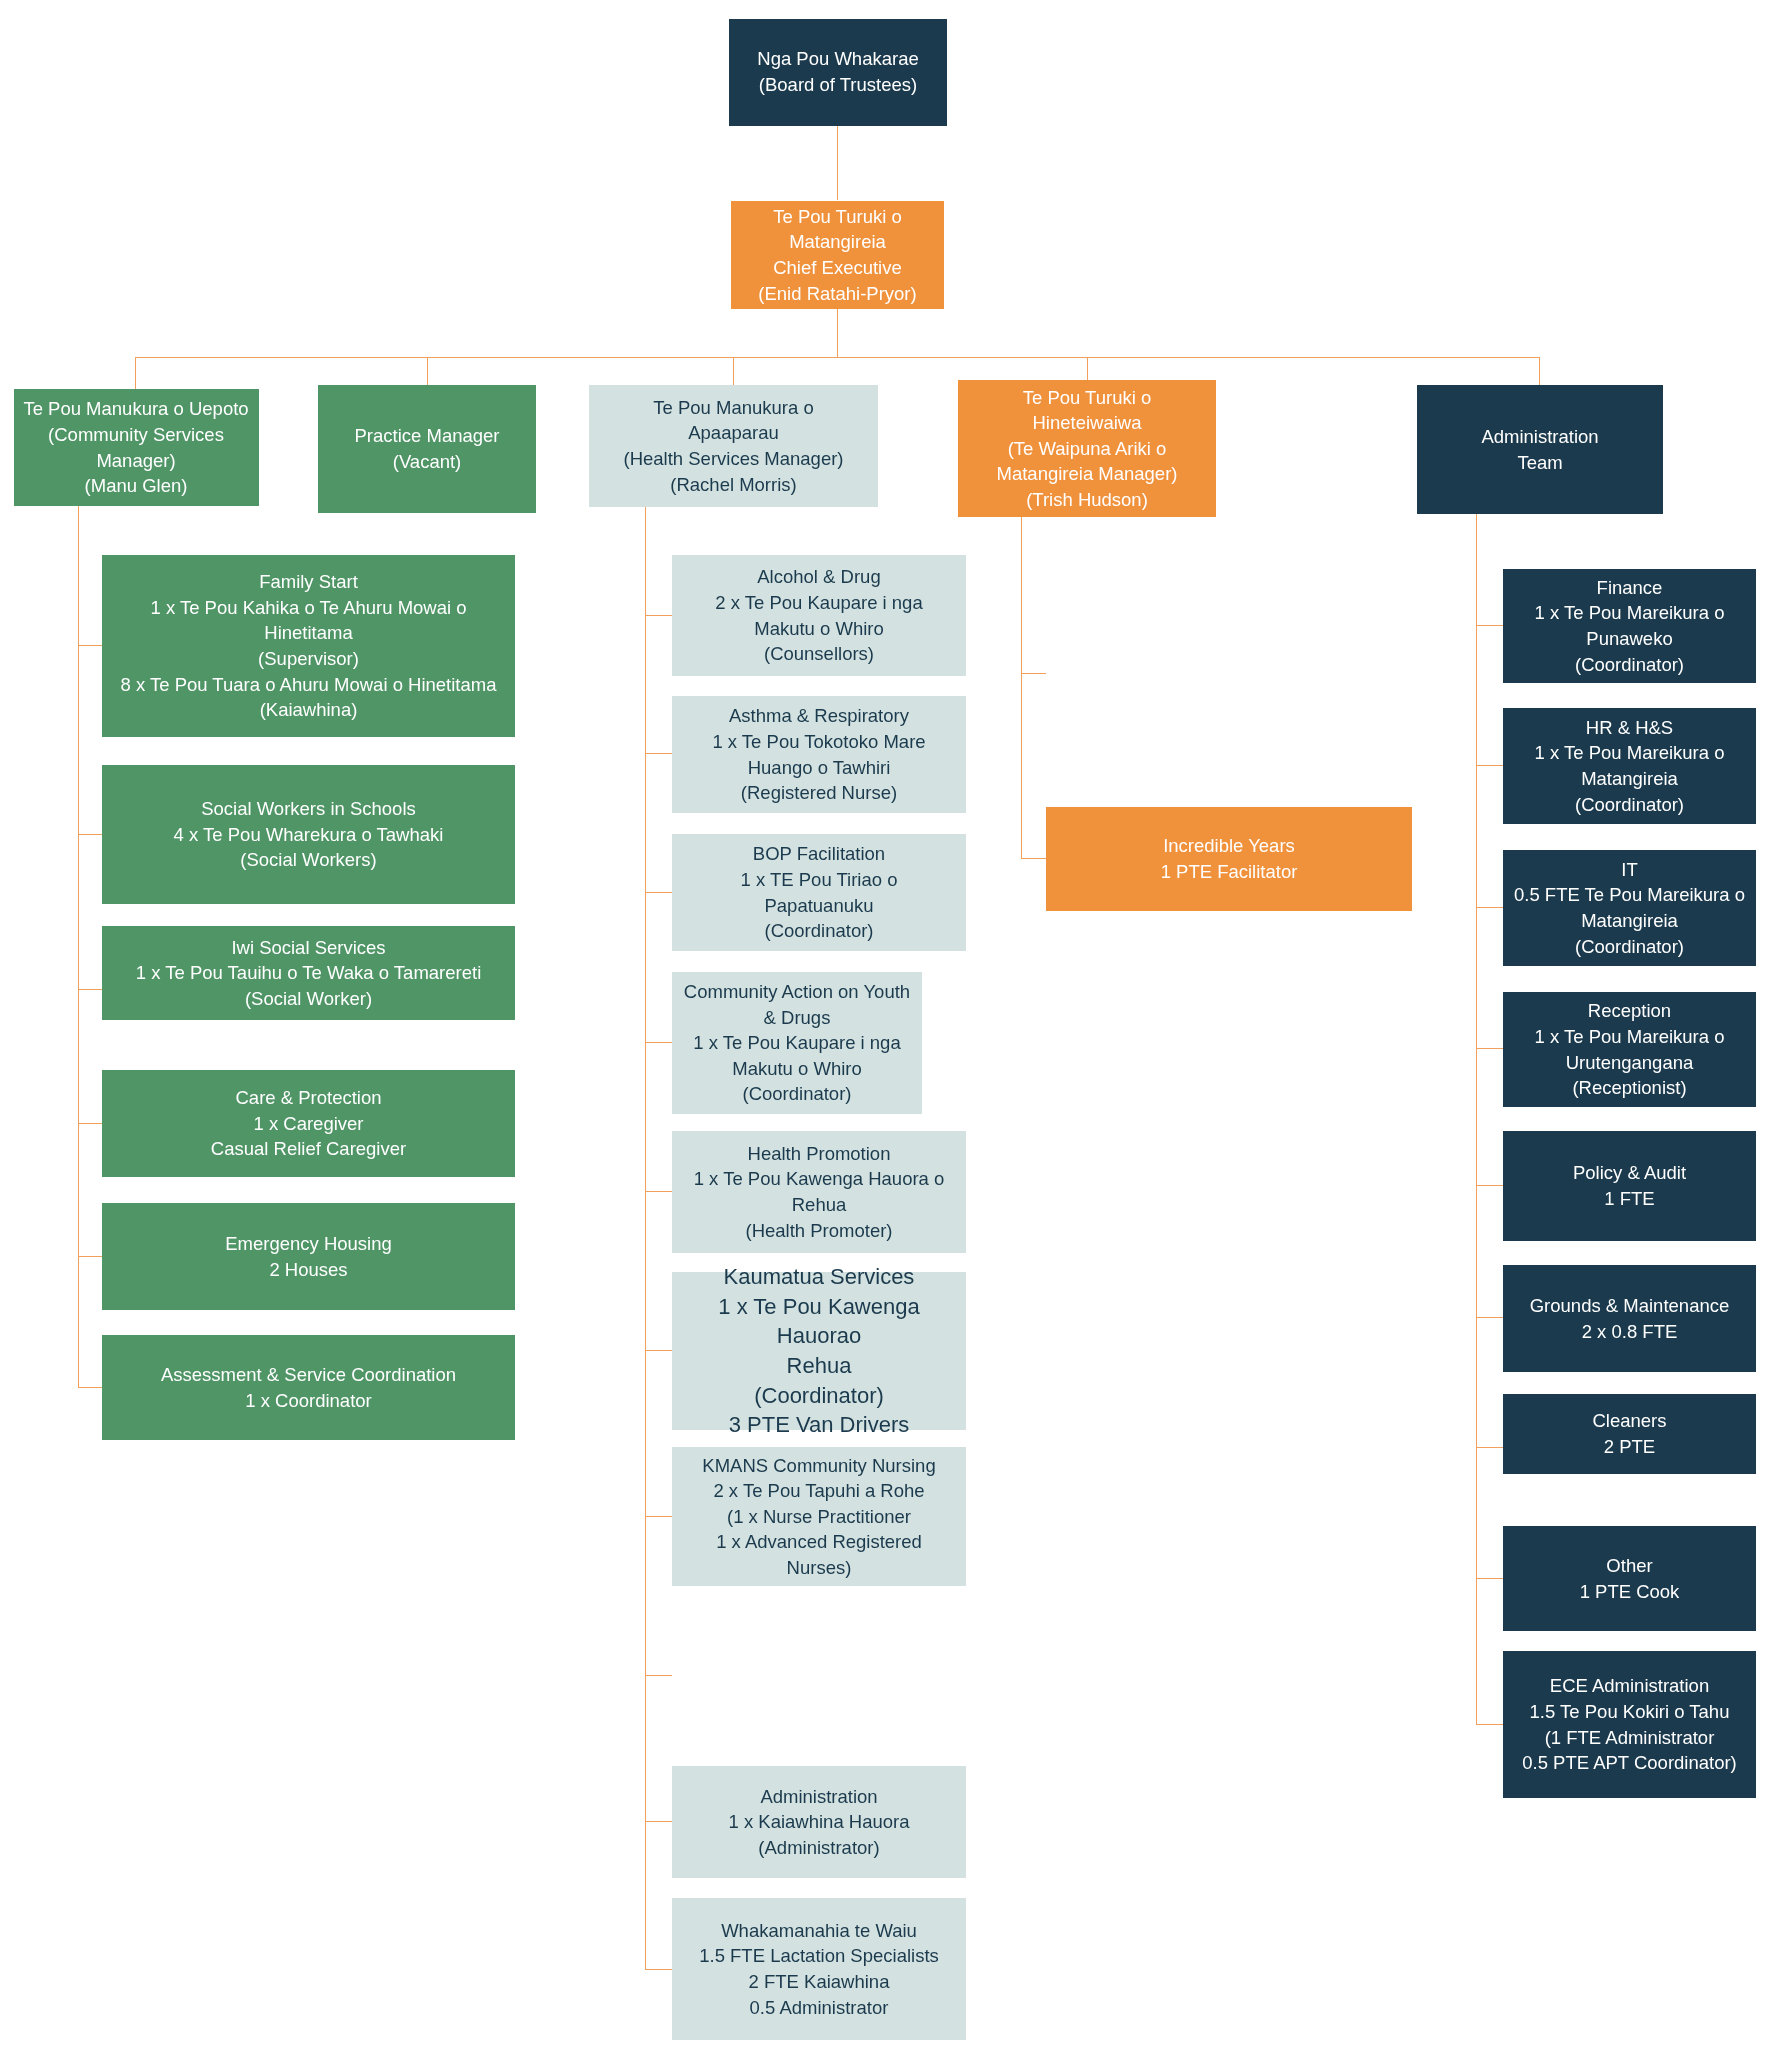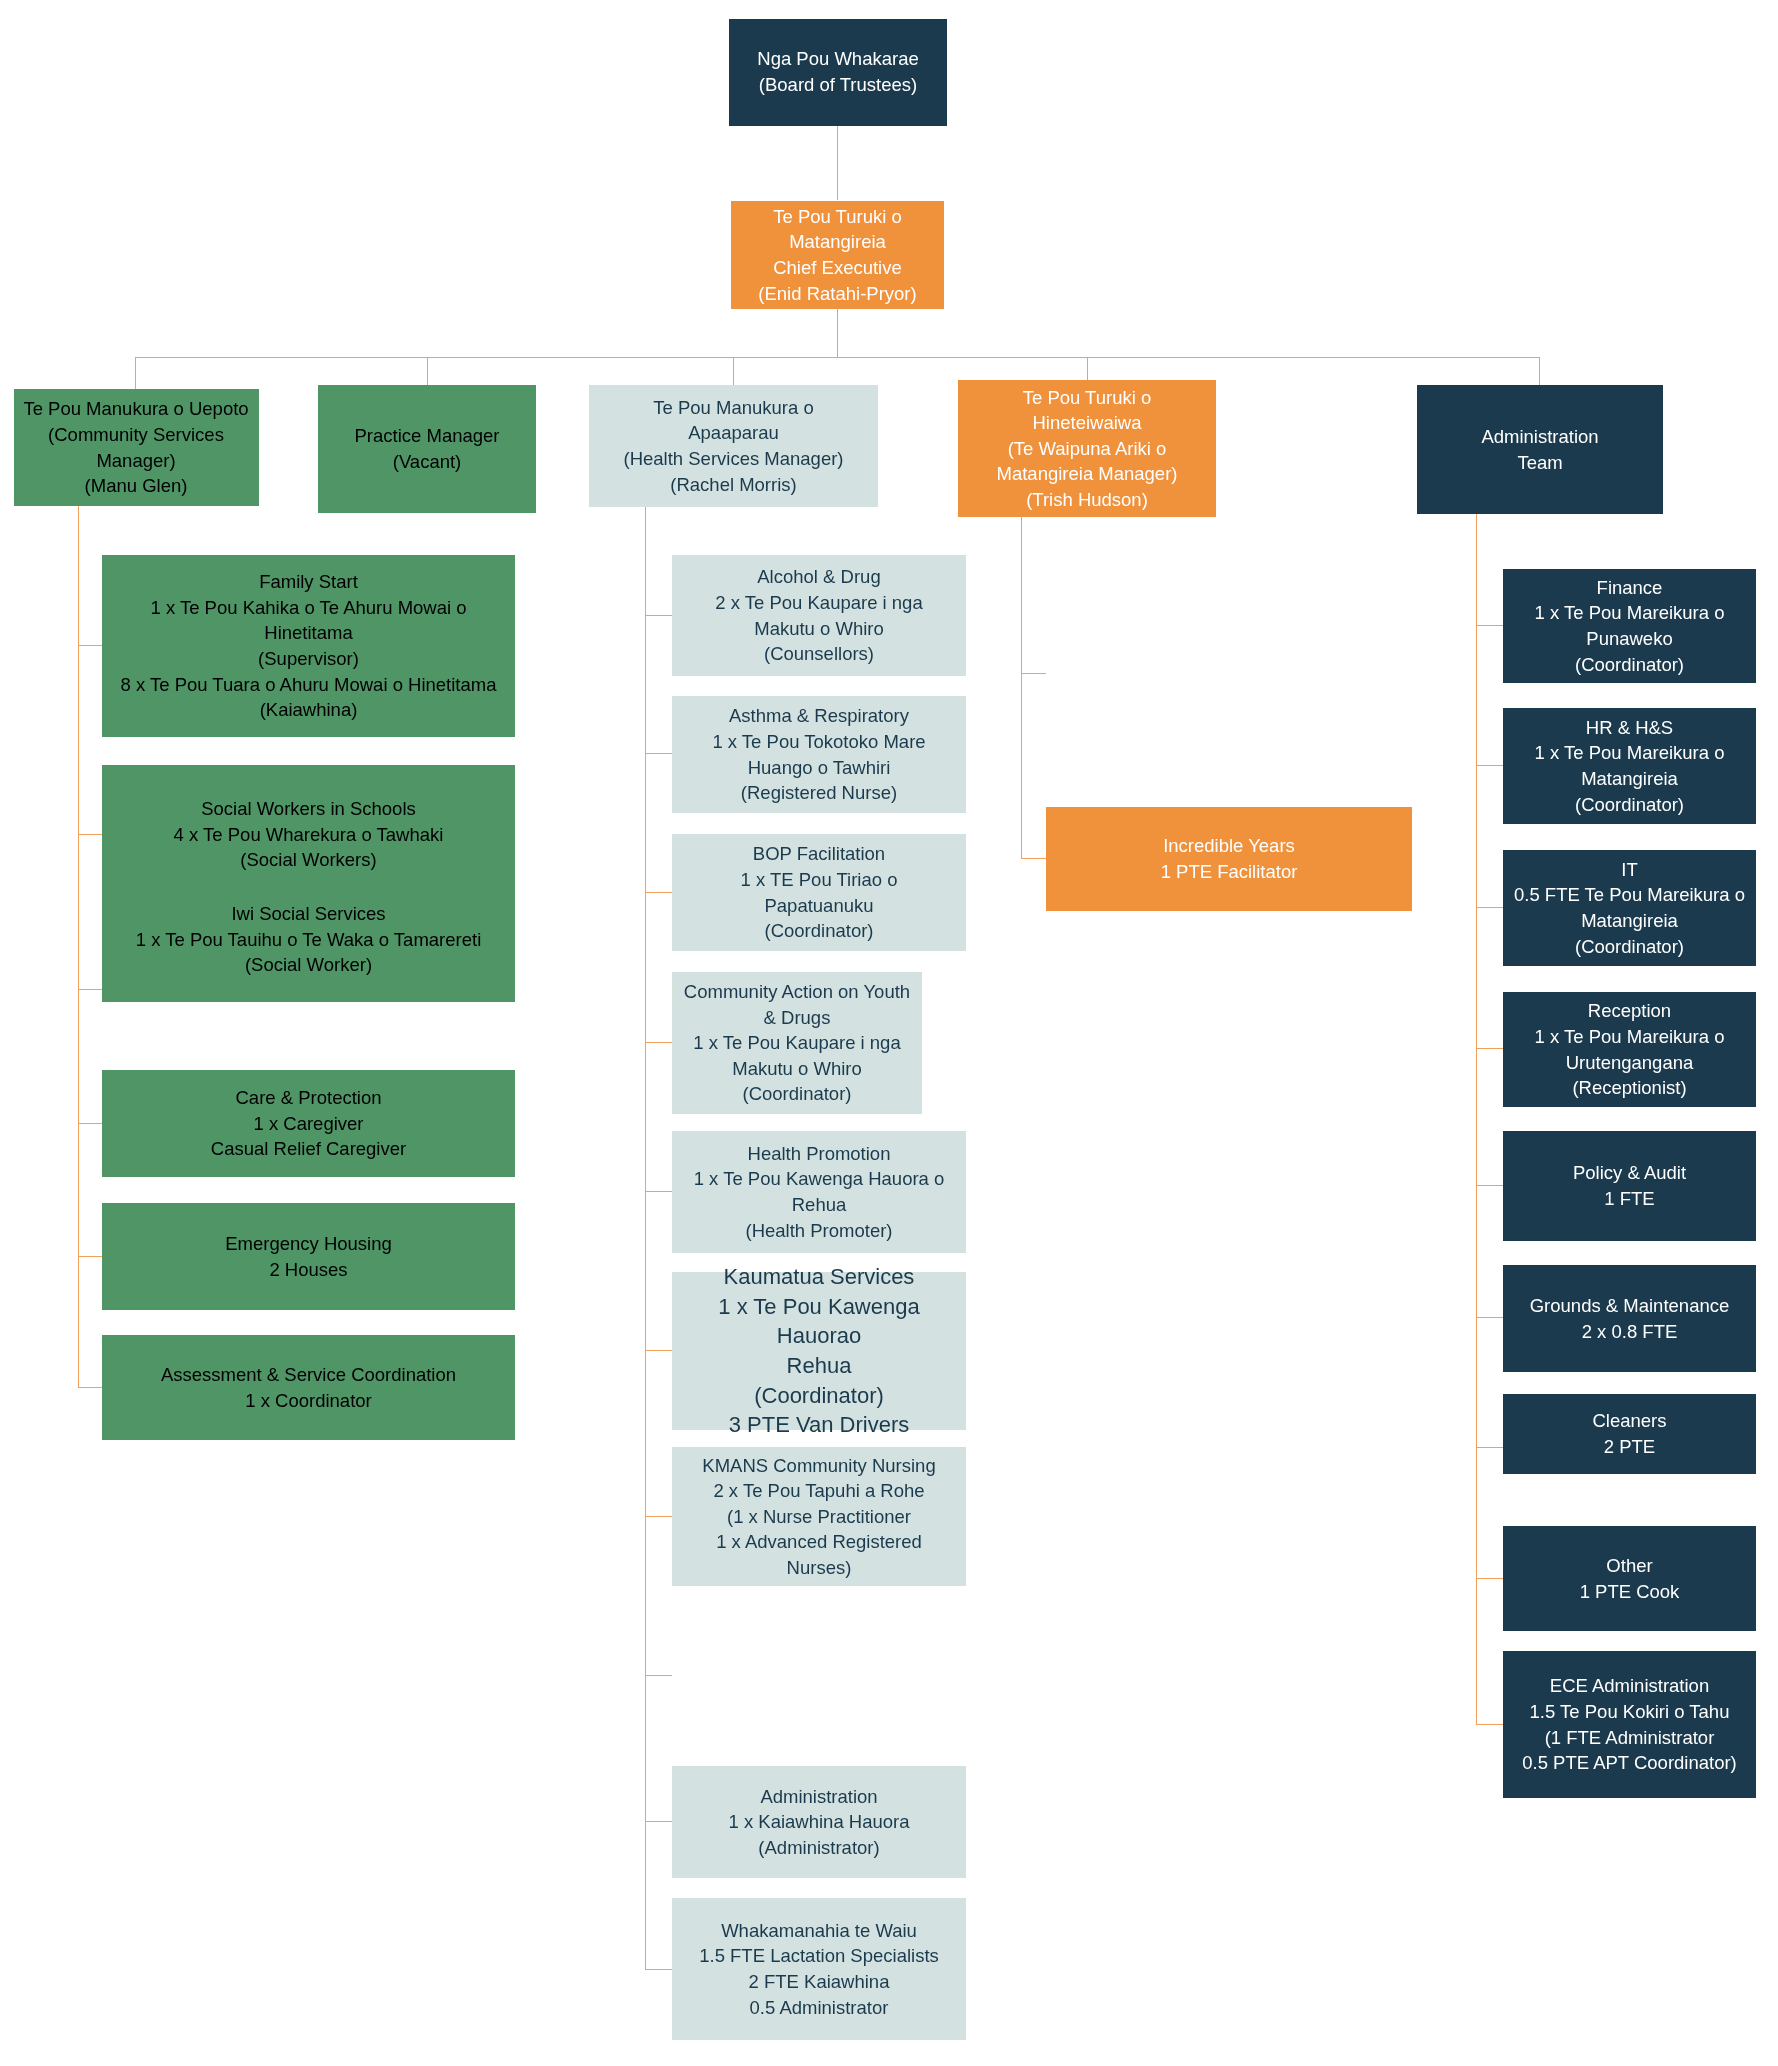--- a/index.html
+++ b/index.html
@@ -18,21 +18,21 @@
     text-align:center;
     font-weight:normal;
     white-space:pre-line;
     box-sizing:border-box;
     padding:5.7px 8.5px;
     font-size:18.5px;
     line-height:1.38;
   }
   .navy{background:var(--navy);color:#ffffff;}
   .orange{background:var(--orange);color:#ffffff;}
-  .green{background:var(--green);color:#000000;}
+  .green{background:var(--green);color:#ffffff;}
   .light{background:var(--light);color:var(--navy);}
   .big{font-size:22px;line-height:1.35;}
   .line{position:absolute;background:var(--line);}
   .v{width:1.4px;}
   .h{height:1.4px;}
 </style>
 </head>
 <body>
 
 <div class="canvas">
@@ -108,21 +108,21 @@
 
   <div class="box green" style="left:102px;top:555px;width:413px;height:182px">Family Start
 1 x Te Pou Kahika o Te Ahuru Mowai o
 Hinetitama
 (Supervisor)
 8 x Te Pou Tuara o Ahuru Mowai o Hinetitama
 (Kaiawhina)</div>
   <div class="box green" style="left:102px;top:765px;width:413px;height:139px">Social Workers in Schools
 4 x Te Pou Wharekura o Tawhaki
 (Social Workers)</div>
-  <div class="box green" style="left:102px;top:877px;width:413px;height:125px">Iwi Social Services
+  <div class="box green" style="left:102px;top:926px;width:413px;height:94px">Iwi Social Services
 1 x Te Pou Tauihu o Te Waka o Tamarereti
 (Social Worker)</div>
   <div class="box green" style="left:102px;top:1070px;width:413px;height:107px">Care &amp; Protection
 1 x Caregiver
 Casual Relief Caregiver</div>
   <div class="box green" style="left:102px;top:1203px;width:413px;height:107px">Emergency Housing
 2 Houses</div>
   <div class="box green" style="left:102px;top:1335px;width:413px;height:105px">Assessment &amp; Service Coordination
 1 x Coordinator</div>
 

